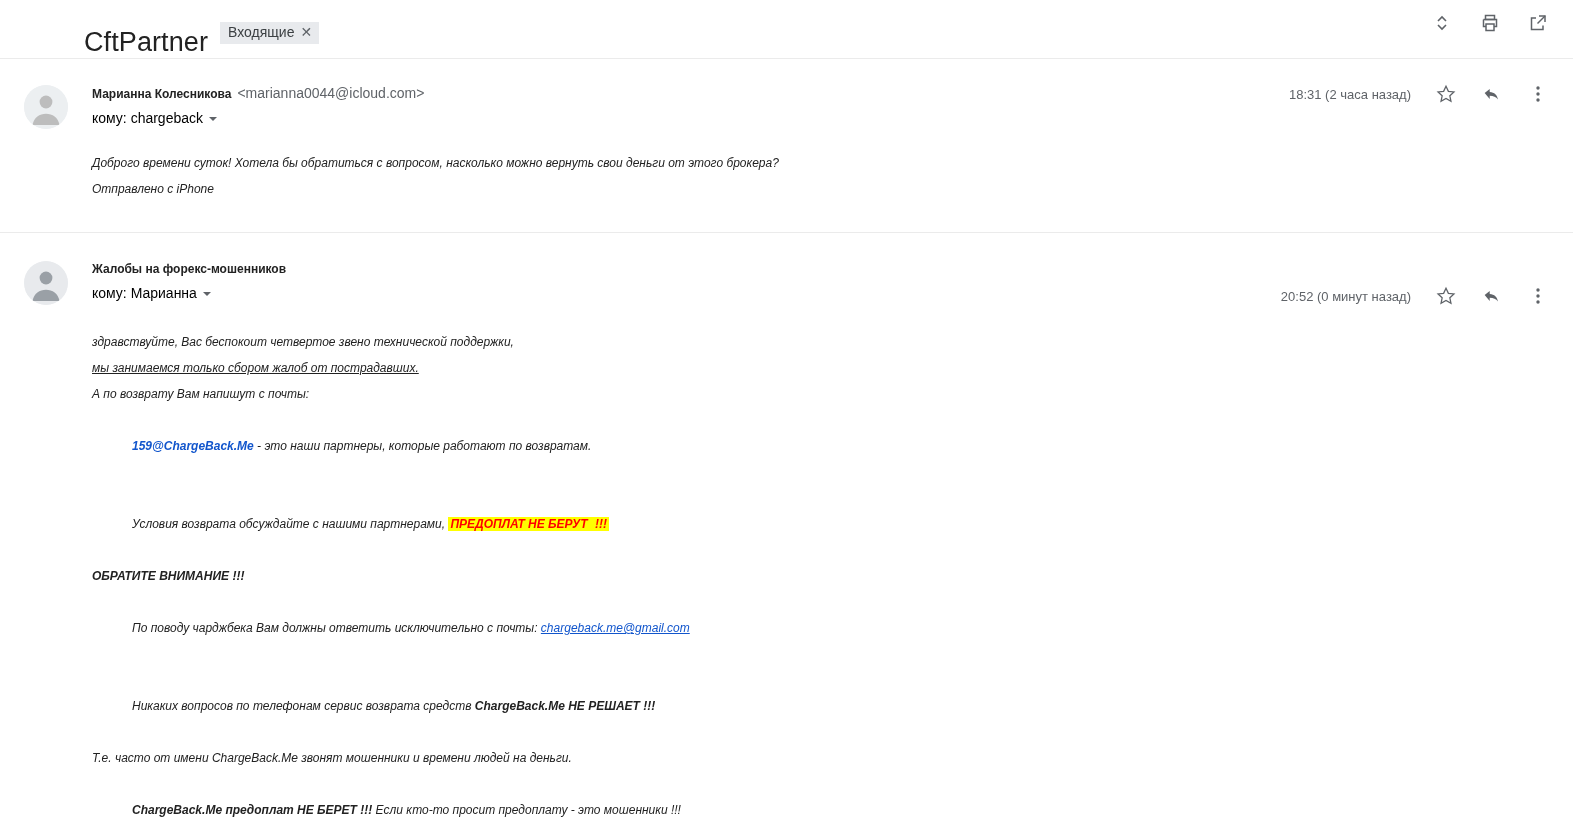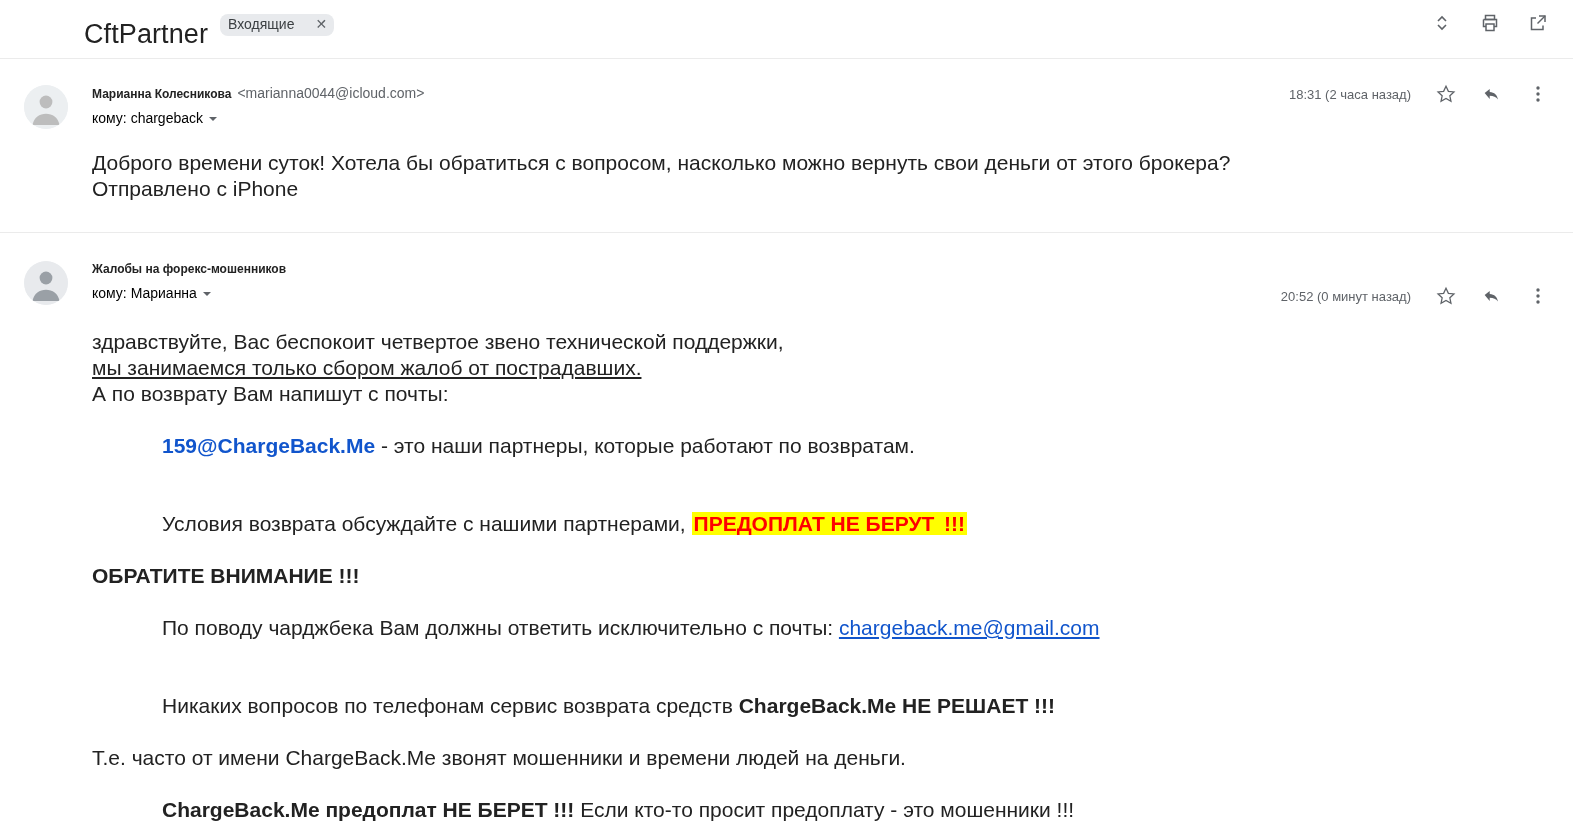--- a/index.html
+++ b/index.html
@@ -15,38 +15,38 @@
     position: relative;
     width: 1573px;
     height: 821px;
     background: #ffffff;
   }
 
   
   .thread-header {
     display: flex;
     align-items: flex-start;
-    padding: 18px 36px 12px 84px;
+    padding: 26px 36px 12px 84px;
     position: relative;
     height: 58px;
   }
   .thread-subject {
     font-size: 27px;
     color: #222222;
     font-weight: 400;
     line-height: 32px;
     letter-spacing: 0.1px;
   }
   .label-chip {
     display: inline-flex;
     align-items: center;
-    gap: 21px;
+    gap: 6px;
     background: #e8eaed;
     color: #3c4043;
-    border-radius: 8px;
+    border-radius: 0;
     font-size: 14px;
     padding: 3px 7px 4px 8px;
     margin-left: 12px;
     position: relative;
     top: -4px;
     line-height: 15px;
   }
   .label-chip .chip-x {
     font-size: 14px;
     color: #5f6368;
@@ -144,23 +144,24 @@
   }
   .msg-time {
     font-size: 13px;
     color: #5f6368;
     white-space: nowrap;
   }
 
   
   .content {
     margin-top: 24px;
-    font-size: 21px;
+    font-size: 12px;
     line-height: 26px;
     color: #222222;
+    font-style: italic;
   }
   .content.second {
     margin-top: 28px;
   }
   .line { white-space: pre-wrap; }
   .u { text-decoration: underline; }
   .b { font-weight: bold; }
   .blue-bold {
     color: #1155cc;
     font-weight: bold;

